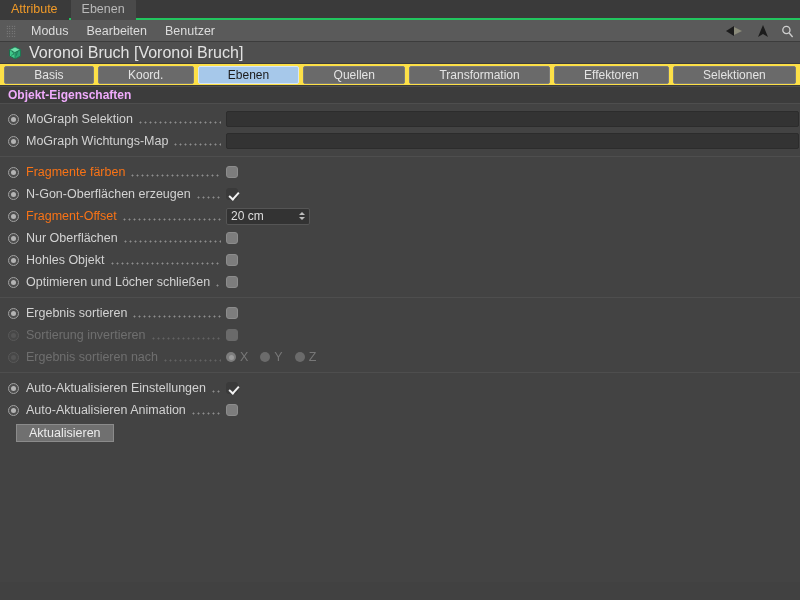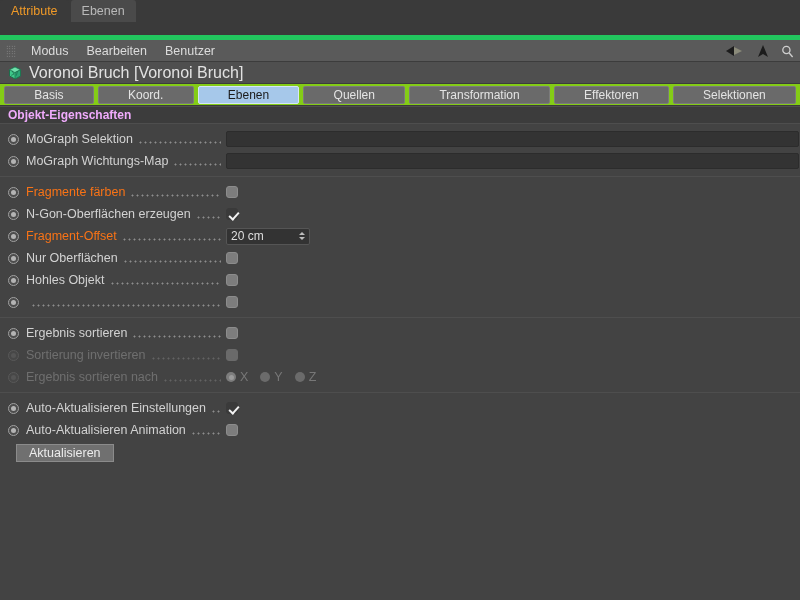--- a/index.html
+++ b/index.html
@@ -8,25 +8,25 @@
     background: #414141;
     font-family: "Liberation Sans", sans-serif;
     font-size: 12px;
     color: #c8c8c8;
     overflow: hidden;
     -webkit-font-smoothing: antialiased;
   }
 
   
   .wintabs {
-    height: 40px;
+    height: 20px;
     background: #3a3a3a;
     display: flex;
-    align-items: flex-start;
-    border-bottom: 5px solid #22c55e;
+    align-items: center;
+    border-bottom: 2px solid #22c55e;
   }
   .wintab {
     height: 22px;
     padding: 0 11px;
     display: flex; align-items: center;
     font-size: 12.5px;
     color: #b9b9b9;
     background: #4a4a4a;
     border-radius: 3px 3px 0 0;
     margin-right: 2px;
@@ -75,21 +75,21 @@
   }
   .objicon {
     width: 14px; height: 14px; margin-right: 7px;
     flex: 0 0 auto;
   }
   .objtitle { font-size: 16px; color: #e2e2e2; }
 
   
   .tabstrip {
     height: 22px;
-    background: #84cc16;
+    background: #fde047;
     display: flex; align-items: center;
     padding: 0 4px;
     gap: 4px;
     border-bottom: 1px solid #3a3a3a;
   }
   .tab {
     height: 18px;
     flex: 1 1 auto;
     display: flex; align-items: center; justify-content: center;
     background: #6a6a6a;
@@ -454,20 +454,21 @@
         <div class="right-part">
           <span class="checkbox"></span>
         </div>
       </div>
     </div>
 
     <div class="row">
       <div class="ctrl-wrap">
         <div class="left-part">
           <span class="bullet"></span>
+          <span class="label">Optimieren und Löcher schließen</span>
           <span class="dots"></span>
         </div>
         <div class="right-part">
           <span class="checkbox"></span>
         </div>
       </div>
     </div>
   </div>
 
   <div class="divider"></div>

